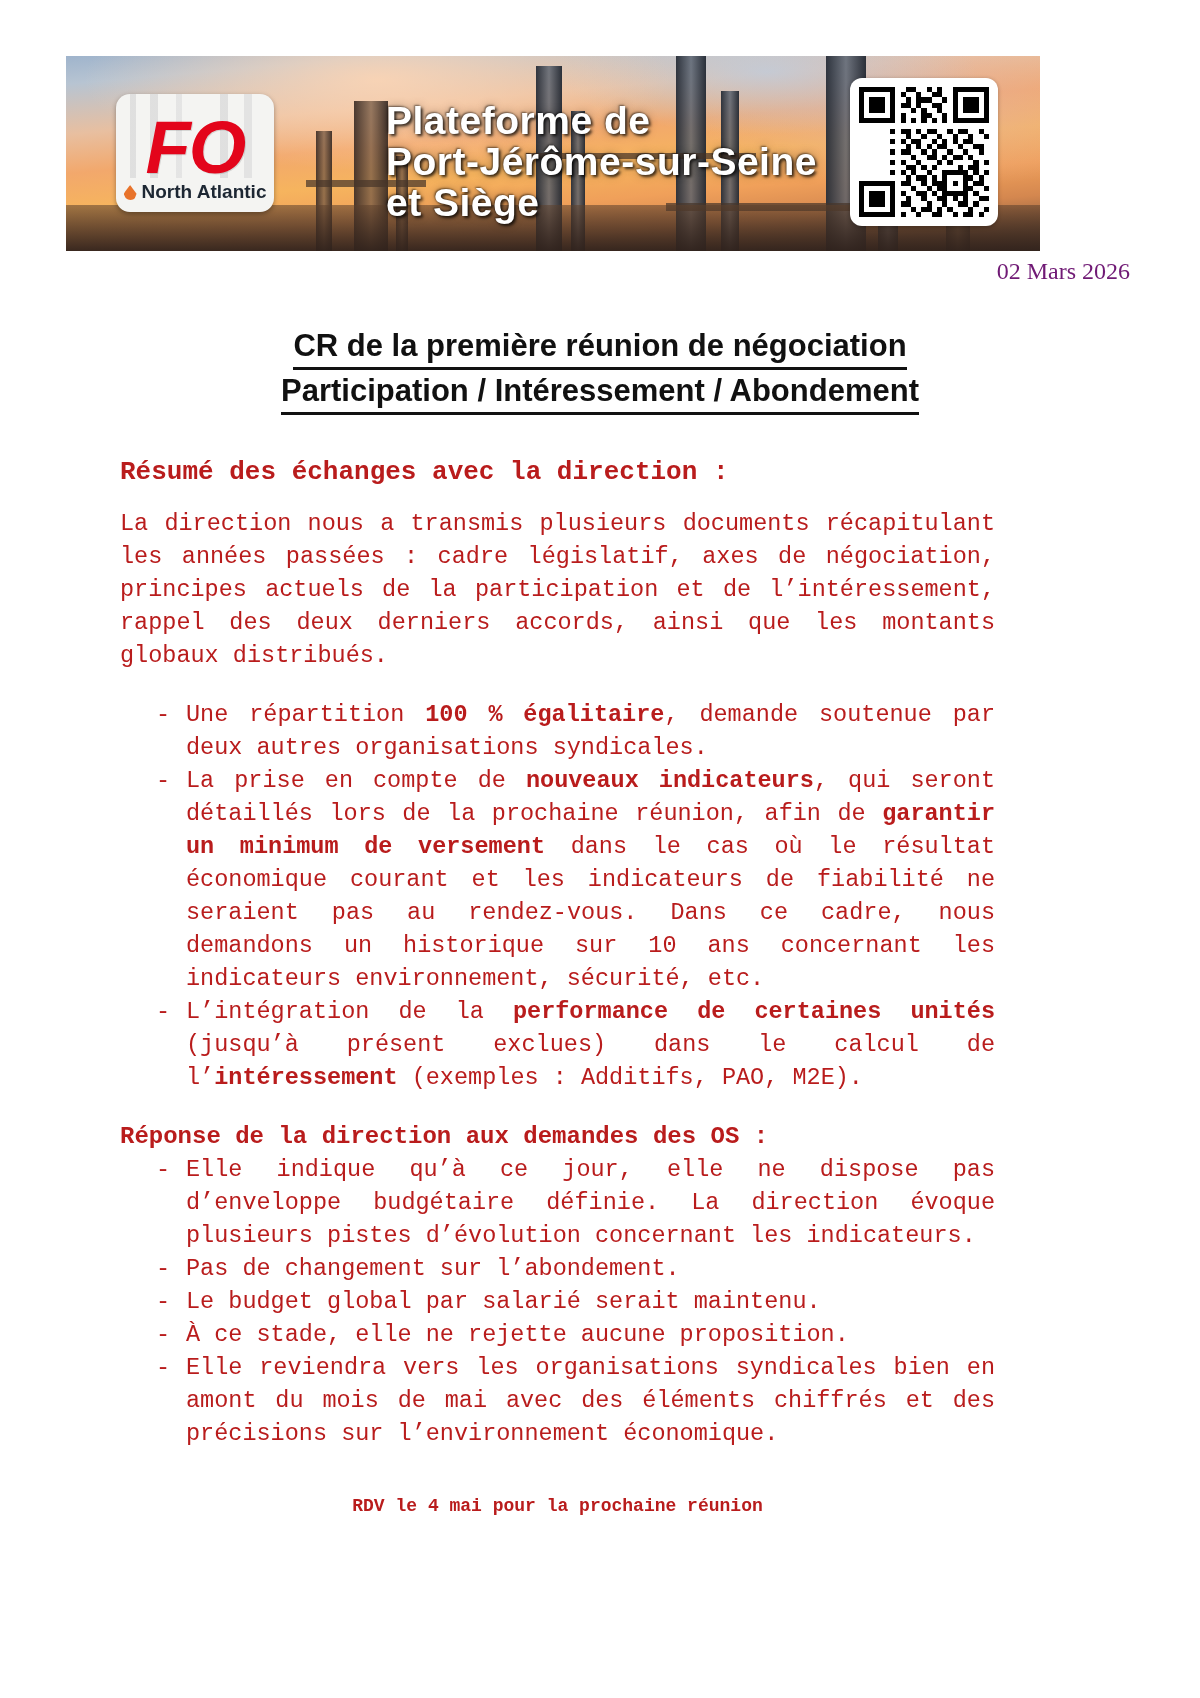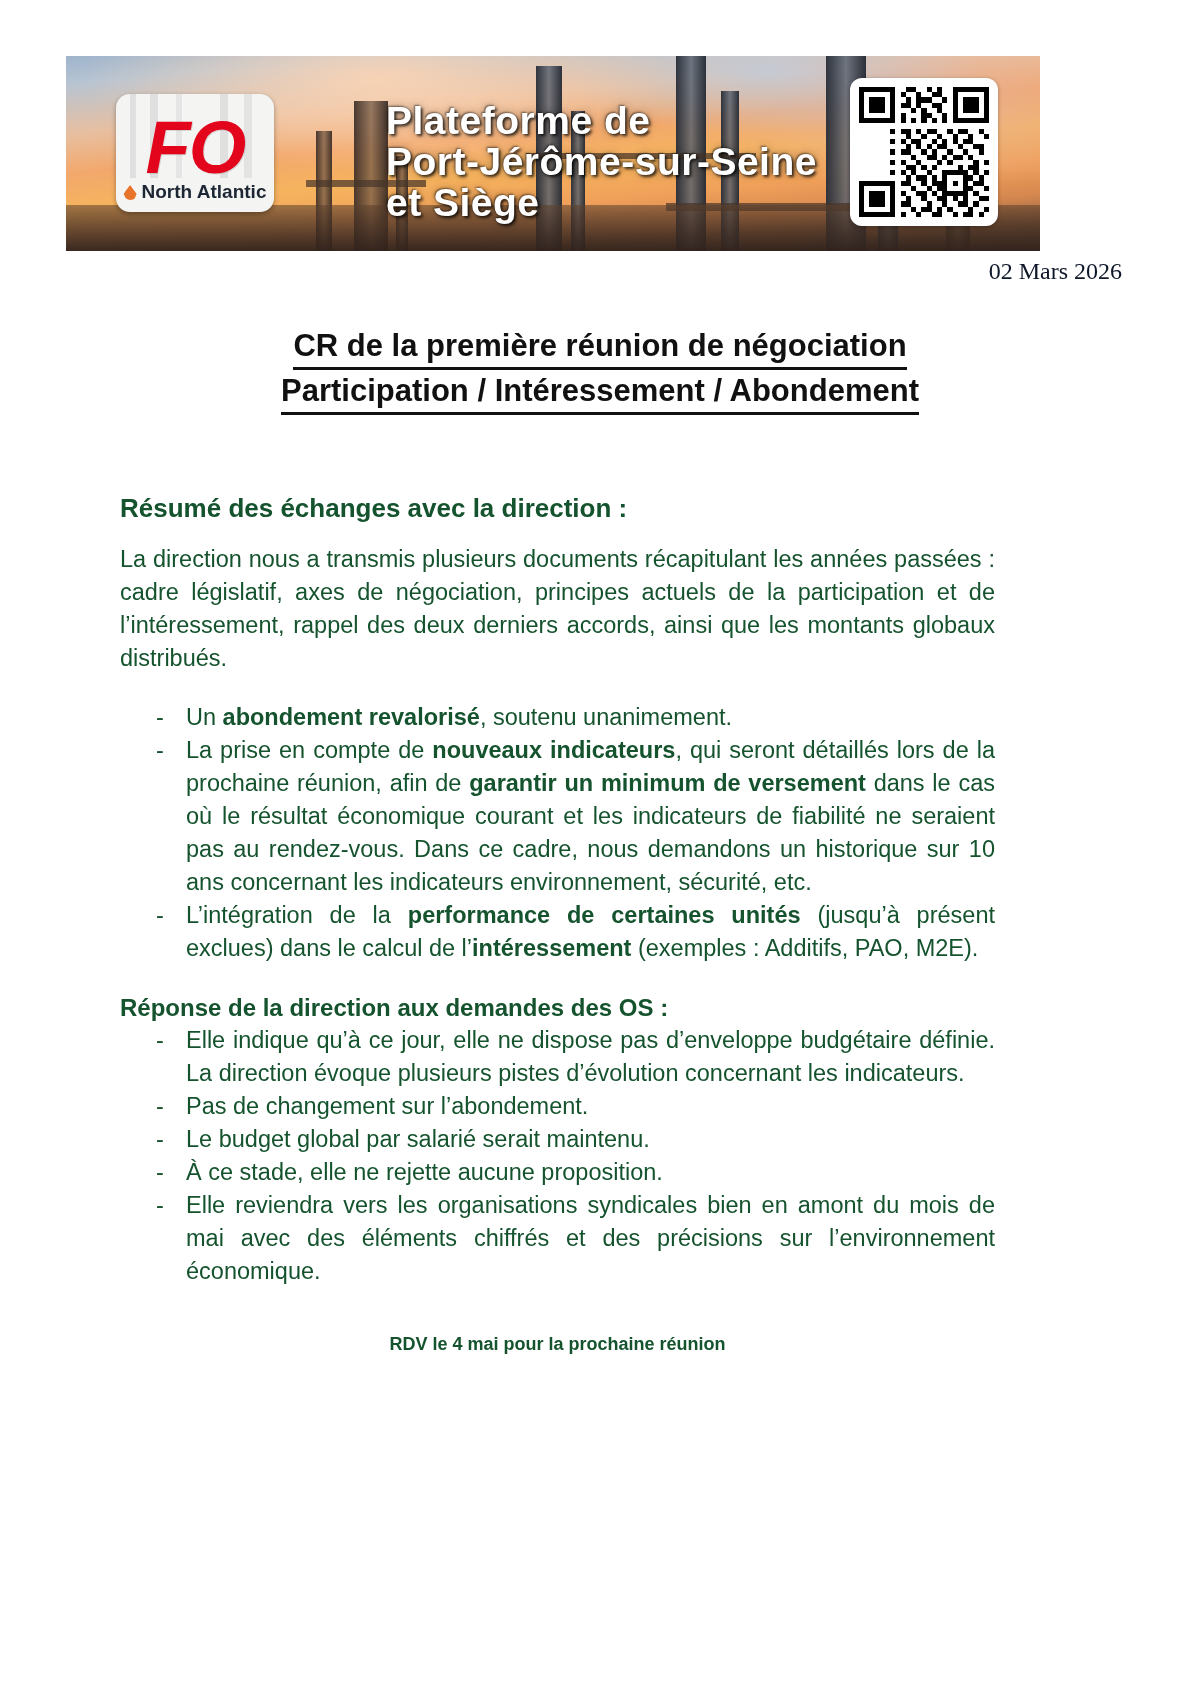--- a/index.html
+++ b/index.html
@@ -150,25 +150,25 @@
     border-radius: 12px;
     padding: 9px;
     box-sizing: border-box;
     box-shadow: 0 1px 4px rgba(0,0,0,0.3);
   }
   .qr-tile svg { display: block; width: 100%; height: 100%; }
 
   
   .doc-date {
     position: absolute;
-    right: 78px;
+    right: 70px;
     top: 258px;
     font-family: "Liberation Serif", serif;
     font-size: 24px;
-    color: #0f172a;
+    color: #701a75;
   }
 
   
   .doc-title {
     position: absolute;
     left: 100px;
     top: 325px;
     width: 1000px;
     text-align: center;
     font-family: "Liberation Sans", sans-serif;
@@ -183,25 +183,24 @@
     padding-bottom: 1px;
     text-align: center;
   }
 
   
   .body-wrap {
     position: absolute;
     left: 120px;
     top: 456px;
     width: 875px;
-    font-family: Liberation Sans, sans-serif;
+    font-family: Liberation Mono, monospace;
     font-size: 23.5px;
     line-height: 33px;
-    color: #14532d;
-    margin-top: 36px;
+    color: #b91c1c;
   }
   .sec-head {
     font-weight: bold;
     font-size: 24px;
     margin: 0 0 0 0;
   }
   .sec-head.big {
     font-size: 26px;
   }
   .para {
@@ -433,21 +432,21 @@
   </div>
 
   <div class="body-wrap">
 
     <div class="sec-head big">Résumé des échanges avec la direction :</div>
     <div class="para">La direction nous a transmis plusieurs documents récapitulant les années passées : cadre législatif, axes de négociation, principes actuels de la participation et de l’intéressement, rappel des deux derniers accords, ainsi que les montants globaux distribués.</div>
 
     <div class="gap-md"></div>
 
     <ul class="dash">
-      <li><span>Un </span><b>abondement revalorisé</b><span>, soutenu unanimement.</span></li>
+      <li><span>Une répartition </span><b>100 % égalitaire</b><span>, demande soutenue par deux autres organisations syndicales.</span></li>
       <li><span>La prise en compte de </span><b>nouveaux indicateurs</b><span>, qui seront détaillés lors de la prochaine réunion, afin de </span><b>garantir un minimum de versement</b><span> dans le cas où le résultat économique courant et les indicateurs de fiabilité ne seraient pas au rendez-vous. Dans ce cadre, nous demandons un historique sur 10 ans concernant les indicateurs environnement, sécurité, etc.</span></li>
       <li><span>L’intégration de la </span><b>performance de certaines unités</b><span> (jusqu’à présent exclues) dans le calcul de l’</span><b>intéressement</b><span> (exemples : Additifs, PAO, M2E).</span></li>
     </ul>
 
     <div class="gap-md"></div>
 
     <div class="sec-head">Réponse de la direction aux demandes des OS :</div>
     <ul class="dash">
       <li>Elle indique qu’à ce jour, elle ne dispose pas d’enveloppe budgétaire définie. La direction évoque plusieurs pistes d’évolution concernant les indicateurs.</li>
       <li>Pas de changement sur l’abondement.</li>

